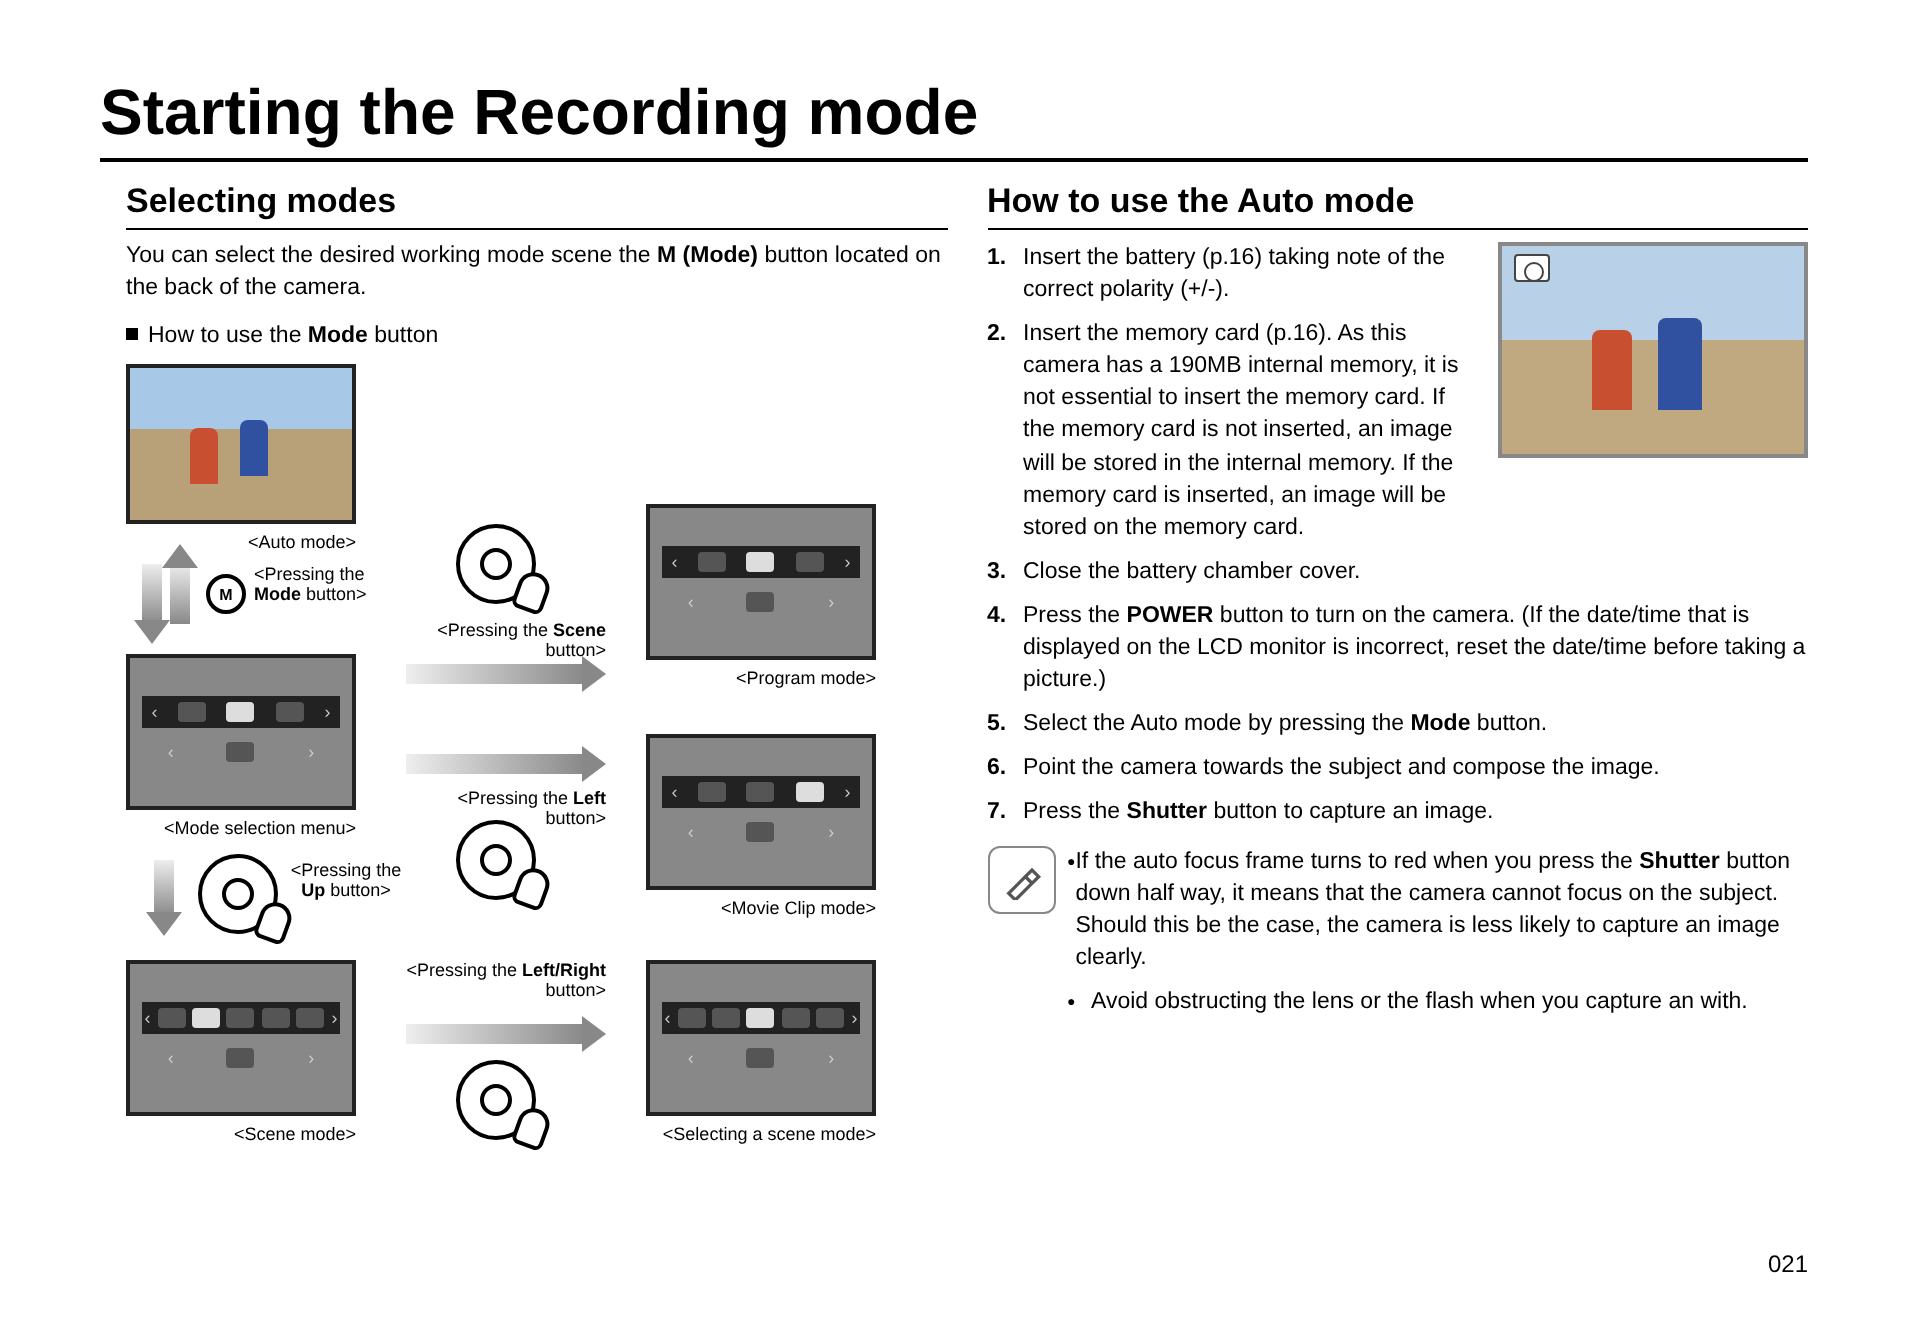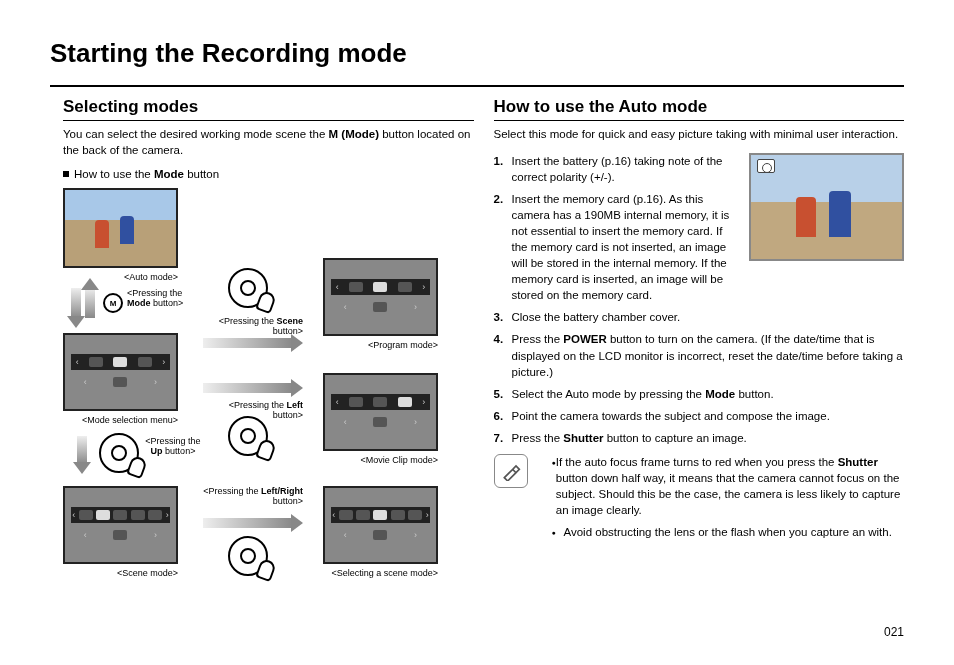--- a/index.html
+++ b/index.html
@@ -6,24 +6,24 @@
   body {
     font-family: Arial, Helvetica, sans-serif;
     width: 954px;
     height: 665px;
     background: #fff;
     padding: 38px 50px 28px 50px;
     position: relative;
     color: #000;
   }
   .page-title {
-    font-size: 26px;
+    font-size: 32px;
     font-weight: bold;
     border-bottom: 2px solid #000;
-    padding-bottom: 16px;
+    padding-bottom: 4px;
     margin-bottom: 10px;
   }
   .columns { display: flex; gap: 20px; margin-left: 13px; }
   .col { width: 50%; }
   .section-title {
     font-size: 17px;
     font-weight: bold;
     border-bottom: 1px solid #000;
     padding-bottom: 3px;
     margin-bottom: 6px;
@@ -80,21 +80,21 @@
   .ol .li { display:flex; margin-bottom:6px; }
   .ol .num { font-weight:bold; min-width:18px; }
   .ol .txt { flex:1; }
   .rphoto {
     float:right; width:155px; height:108px; margin-left:8px; margin-bottom:4px;
     border:2px solid #888; background: linear-gradient(180deg,#b8d0e8 0%,#b8d0e8 45%,#c0a880 45%,#c0a880 100%);
     position:relative;
   }
   .rphoto .osd { position:absolute; top:4px; left:6px; width:18px; height:14px; border:1.5px solid #444; border-radius:2px; background:#fff; }
   .rphoto .osd::after { content:""; position:absolute; top:3px; left:4px; width:8px; height:8px; border:1.5px solid #444; border-radius:50%; }
-  .notebox { display:flex; gap:24px; margin-top:8px; font-size:11.5px; line-height:1.4; }
+  .notebox { display:flex; gap:6px; margin-top:8px; font-size:11.5px; line-height:1.4; }
   .noteicon { width:34px; height:34px; border:1.5px solid #888; border-radius:6px; display:flex; align-items:center; justify-content:center; flex-shrink:0; }
   .noteicon svg { width:20px; height:20px; }
   .notelist .bli { display:flex; margin-bottom:6px; }
   .notelist .dot { width:12px; }
   .notelist .dot::before { content:"●"; font-size:7px; position:relative; top:-1px; }
   .pagenum { position:absolute; bottom:26px; right:50px; font-size:12px; }
 </style>
 </head>
 <body>
 
@@ -239,21 +239,20 @@
             <div class="item"></div>
             <span class="chev">›</span>
           </div>
       </div>
       <div class="caption" style="left:260px;top:380px;width:115px;">&lt;Selecting a scene mode&gt;</div>
     </div>
   </div>
 
   <div class="col">
     <h2 class="section-title">How to use the Auto mode</h2>
-    <p class="section-intro">Select this mode for quick and easy picture taking with minimal user interaction.</p>
 
     <div class="ol">
       <div class="rphoto">
         <div class="osd"></div>
         <div class="person" style="left:45px;top:42px;width:20px;height:40px;"></div>
         <div class="person" style="left:78px;top:36px;width:22px;height:46px;background:#3050a0;"></div>
       </div>
       <div class="li">
           <div class="num">1.</div>
           <div class="txt">Insert the battery (p.16) taking note of the correct polarity (+/-).</div>

